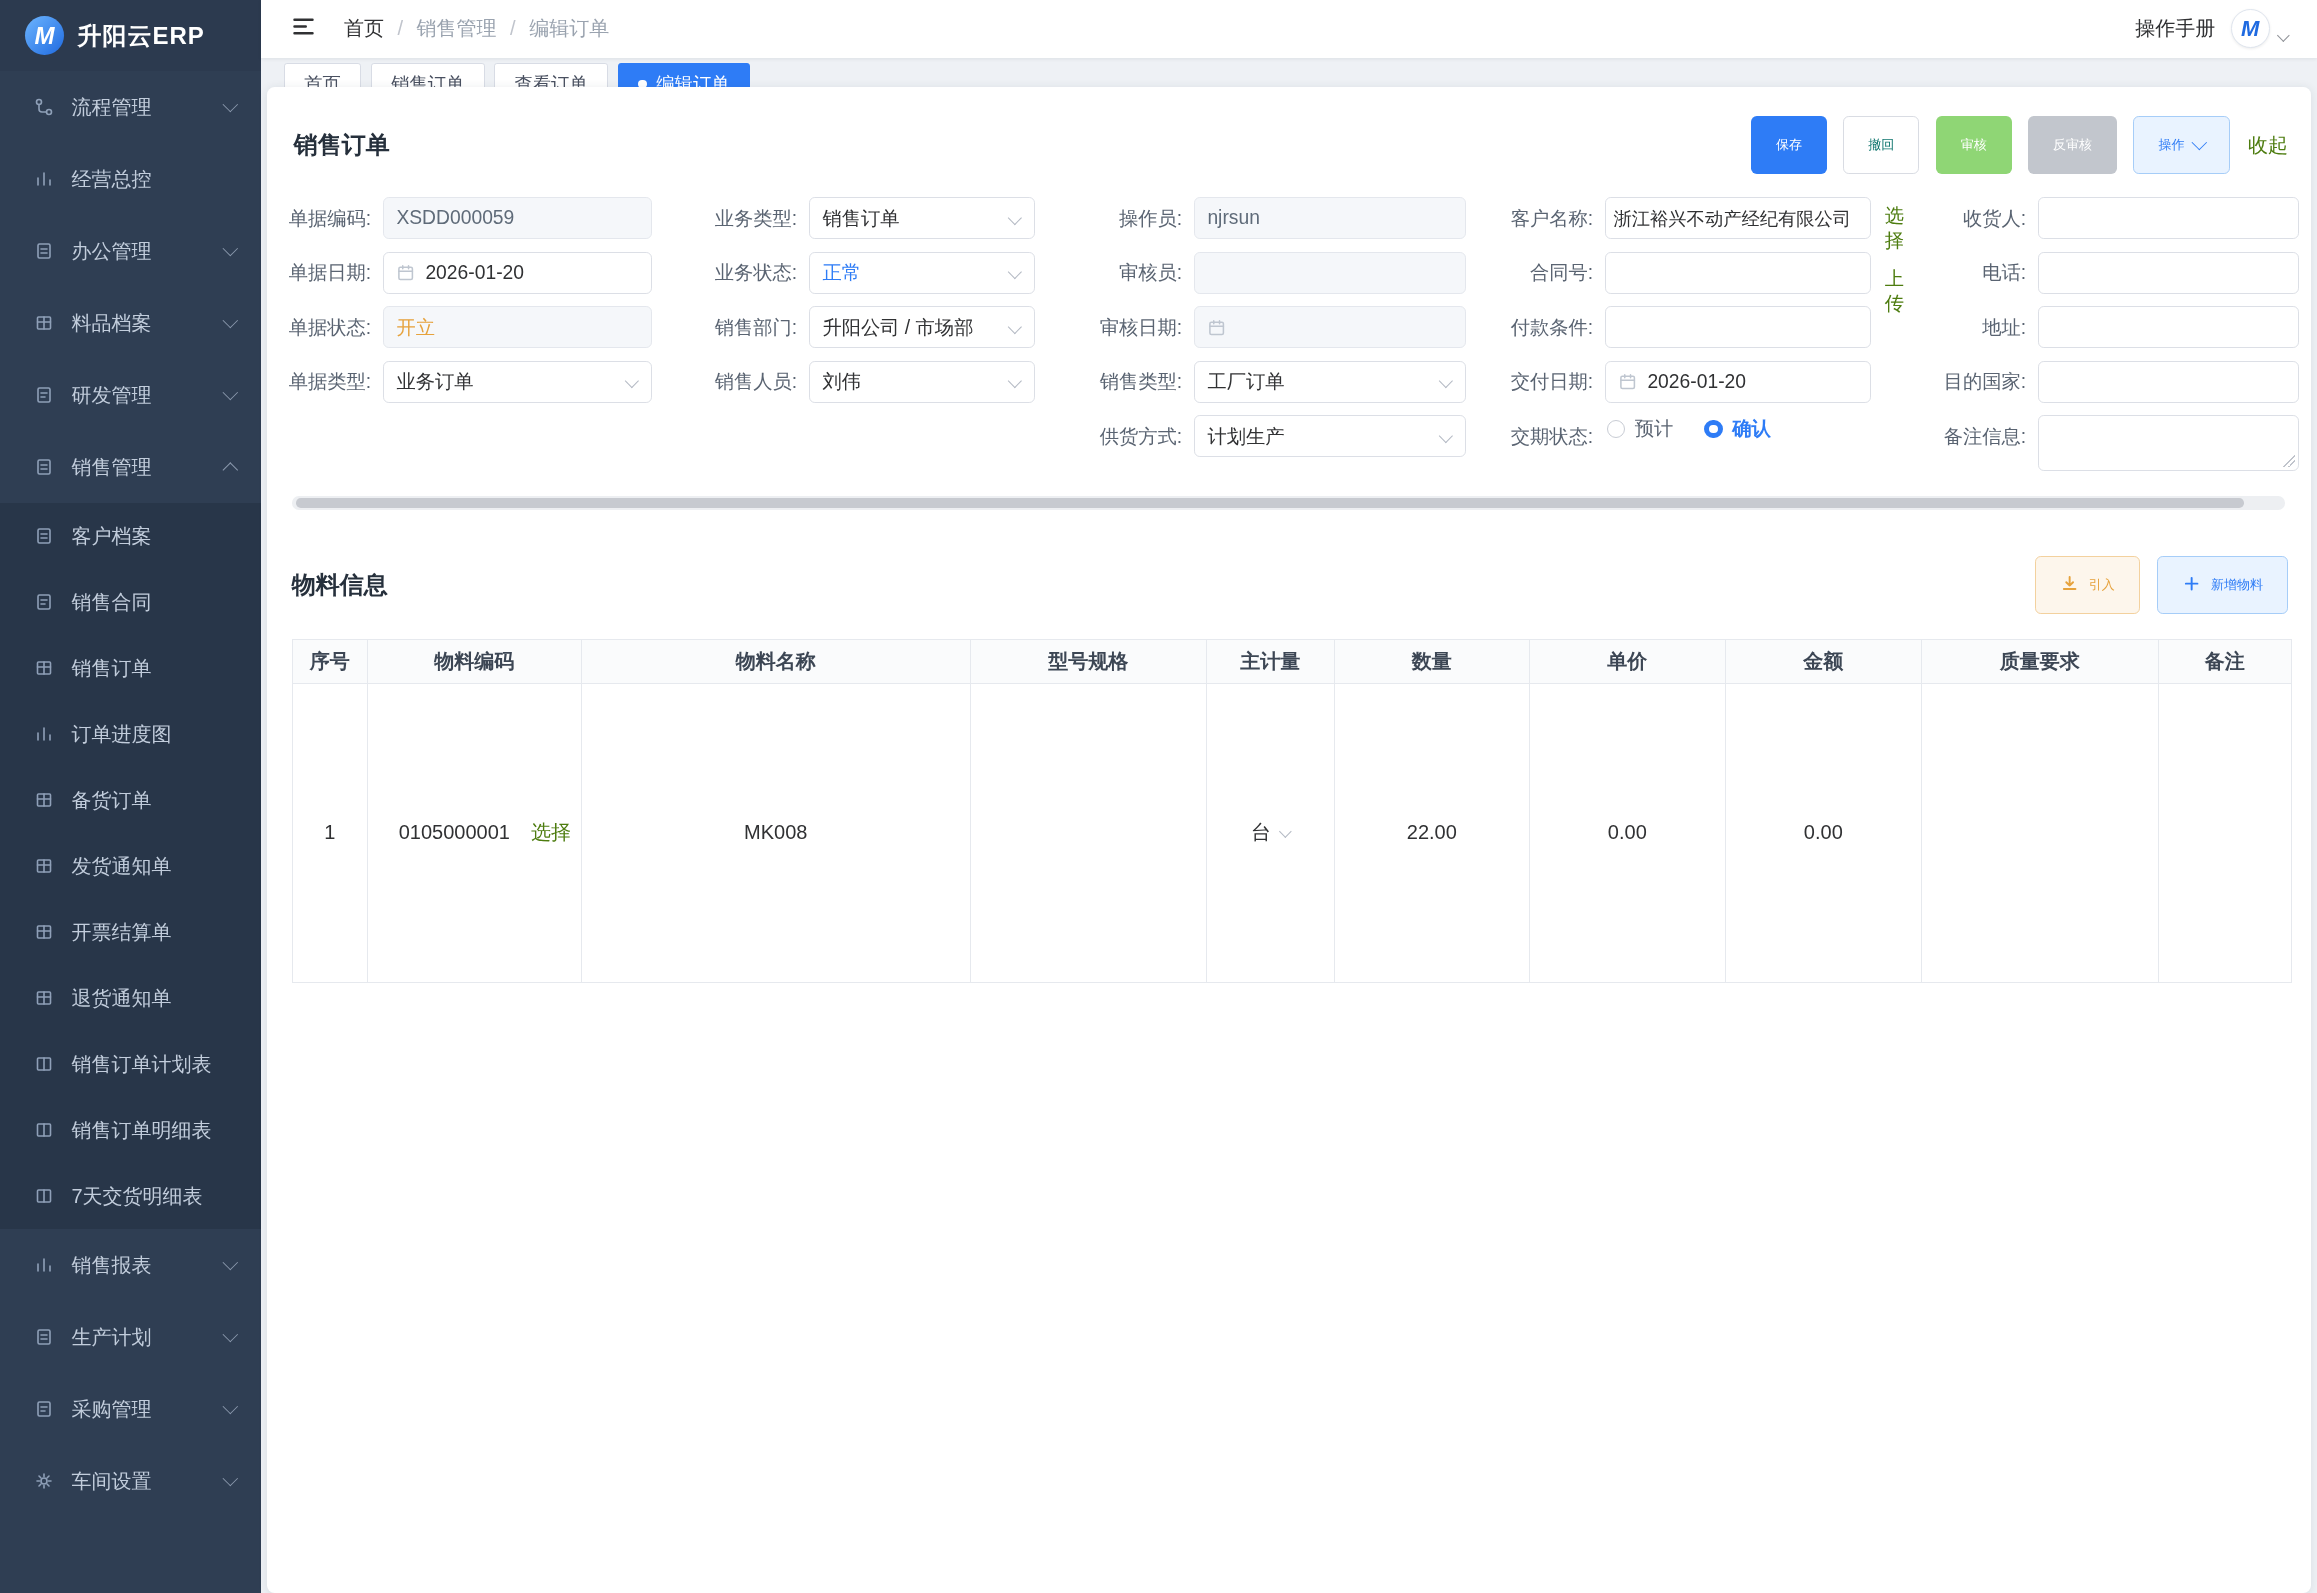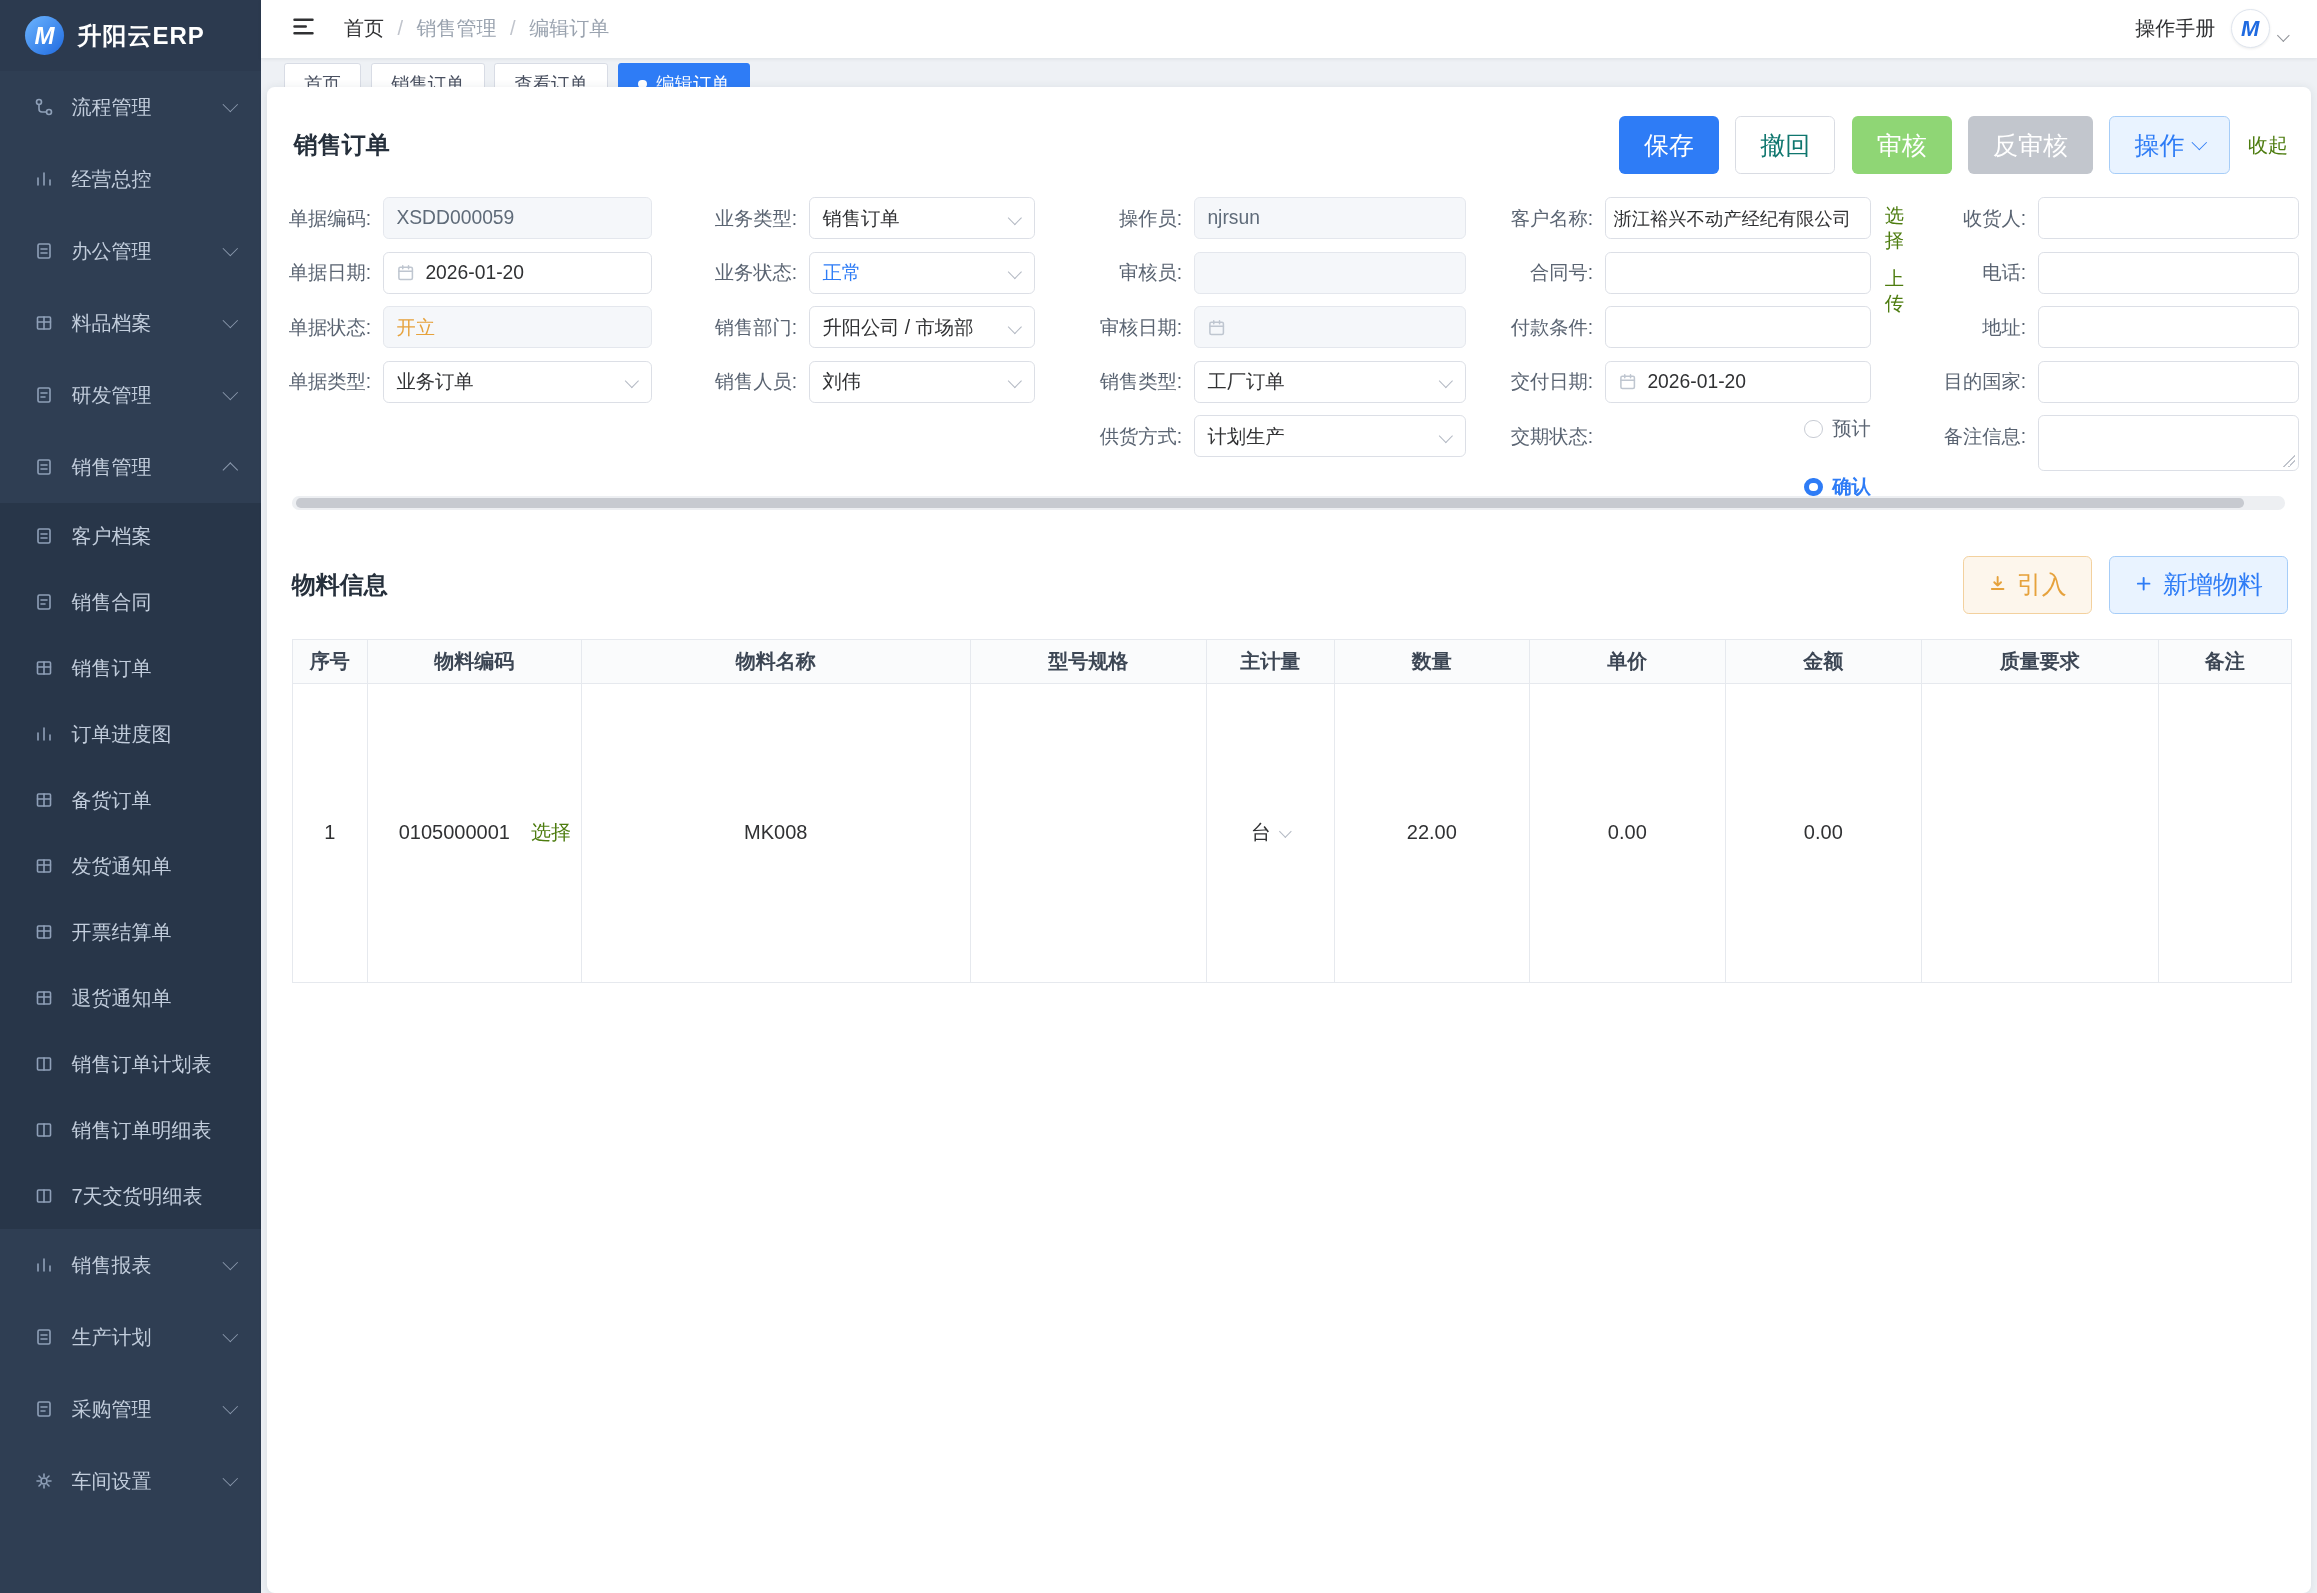--- a/index.html
+++ b/index.html
@@ -50,21 +50,21 @@
   .tab.active { background:#2e7cf6; border-color:#2e7cf6; color:#fff; }
   .tab-dot { width:8.7px; height:8.7px; border-radius:50%; background:#fff; }
 
   
   .content { flex:1; padding:0 5.8px; margin-top:-17.4px; position:relative; z-index:2; }
   .card { background:#fff; border-radius:7.7px; box-shadow:0 1.9px 9.7px rgba(31,45,61,.10);
     height:1506px; padding:0 11.6px 0 25px; position:relative; overflow:hidden; }
   .card-head { display:flex; align-items:center; padding:29px 11.6px 0 1.9px; }
   .card-title { font-size:24px; font-weight:600; color:#26303c; }
   .head-btns { margin-left:auto; display:flex; align-items:center; gap:16.4px; }
-  .btn { height:58px; border-radius:5.8px; font-size:25px; padding:0 24px; display:inline-flex; align-items:center;
+  .btn { height:58px; border-radius:5.8px; font-size:13px; padding:0 24px; display:inline-flex; align-items:center;
     justify-content:center; gap:9.7px; border:1px solid transparent; cursor:pointer; white-space:nowrap; }
   .btn-primary { background:#2e7cf6; color:#fff; }
   .btn-default { background:#fff; border-color:#d9dce3; color:#0f766e; }
   .btn-success { background:#8fd675; color:#fff; }
   .btn-disabled { background:#c2c6cd; color:#fff; cursor:not-allowed; }
   .btn-plain-primary { background:#e9f3ff; border-color:#a6cdf8; color:#2e7cf6; }
   .btn-warn-plain { background:#fdf6ec; border-color:#f3d19e; color:#e6a23c;justify-content:flex-end; }
   .link { color:#4d7c0f; cursor:pointer; }
   .collapse-link { font-size:20px; margin-left:1.9px; }
 
@@ -81,21 +81,21 @@
   .ctrl.select { padding-right:33px; }
   .caret-down { width:9.7px; height:9.7px; border-right:1.7px solid #b4bac4; border-bottom:1.7px solid #b4bac4;
     transform:rotate(45deg); position:absolute; right:14.5px; top:14.5px; }
   .cal-icon { width:19.3px; height:19.3px; margin-right:9.7px; flex-shrink:0; }
   .cal-icon svg { width:19.3px; height:19.3px; stroke:#bfc6d0; fill:none; stroke-width:1.6; stroke-linecap:round; }
   .status-open { color:#e6a23c; }
   .status-normal { color:#2e7cf6; }
   .textarea { height:56px; align-items:flex-start; padding-top:7.7px; }
   .grip { position:absolute; right:2.9px; bottom:2.9px; width:12.6px; height:12.6px;
     background:linear-gradient(135deg, transparent 0 50%, #c0c4cc 50% 58%, transparent 58% 72%, #c0c4cc 72% 80%, transparent 80%); }
-  .radio-row { display:flex; align-items:flex-end; gap:31px; height:42px; padding-left:1.9px;flex-direction:column; }
+  .radio-row { display:flex; align-items:flex-start; gap:31px; height:42px; padding-left:1.9px; }
   .radio { display:flex; align-items:center; gap:9.7px; font-size:19.3px; color:#5a6472; cursor:pointer; }
   .radio-dot { width:18.3px; height:18.3px; border-radius:50%; border:1.5px solid #c8ccd4; background:#fff; flex-shrink:0; }
   .radio.checked .radio-dot { border:5.8px solid #2e7cf6; }
   .radio.checked span { color:#2e7cf6; font-weight:600; }
   .side-links { position:absolute; left:1593px; top:5.8px; width:23px; display:flex; flex-direction:column; gap:13.5px;
     font-size:19.3px; line-height:25px; word-break:break-all; }
   .side-links .link { display:block; }
 
   
   .hscroll { margin-top:25px; height:13.5px; width:1993px; background:#edeff2; border-radius:6.8px; position:relative; }

